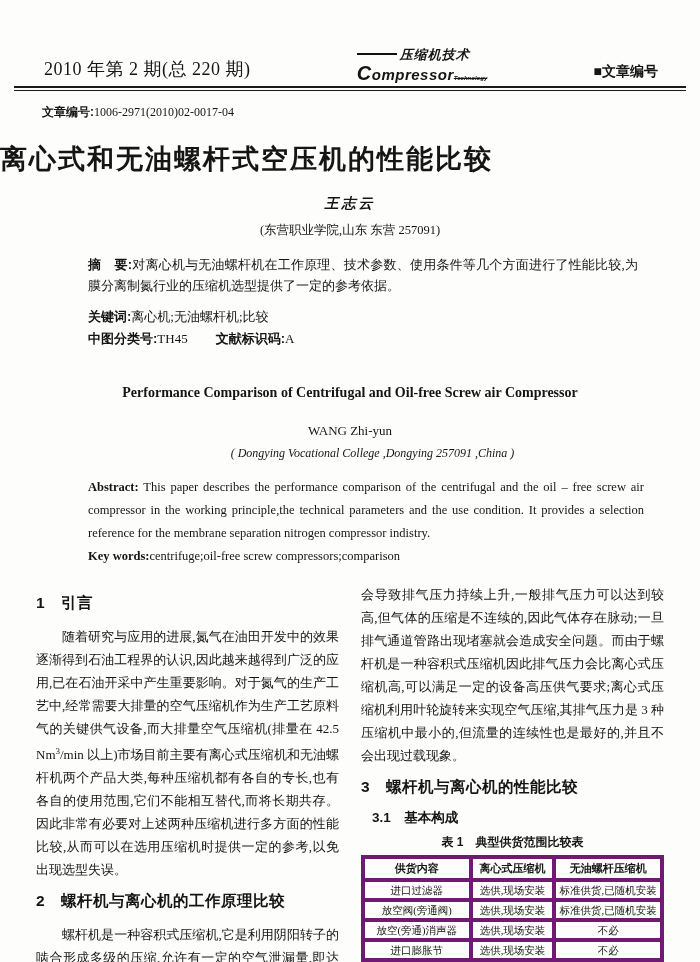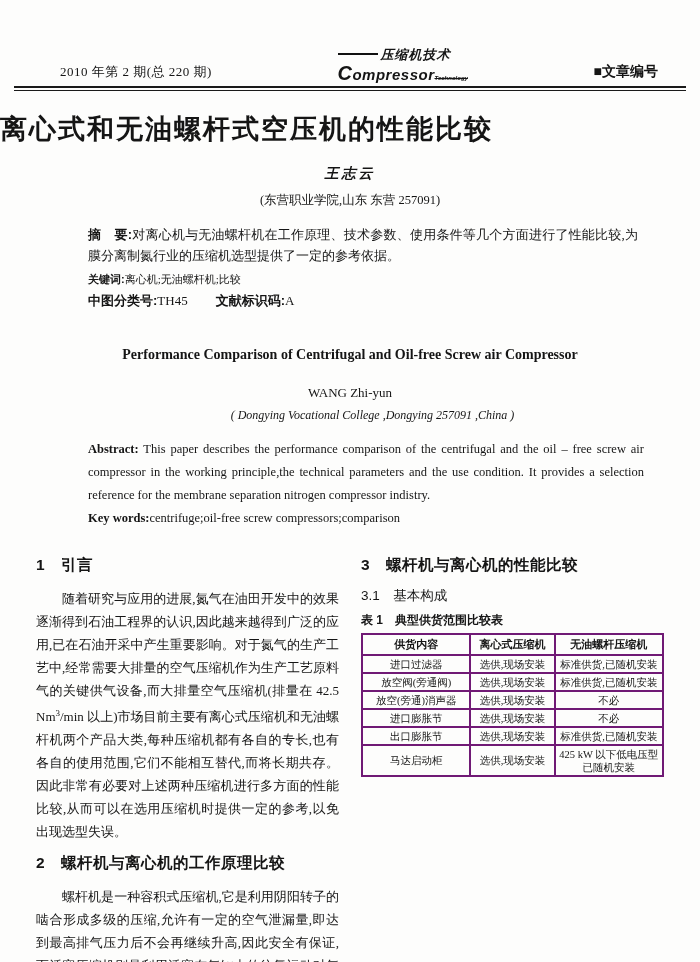--- a/index.html
+++ b/index.html
@@ -8,21 +8,21 @@
   .page {
     width: 700px; height: 962px; margin: 0 auto; background: #fdfdfc;
     color: #151515; position: relative; overflow: hidden;
     box-shadow: 0 0 6px rgba(0,0,0,.35);
   }
   
   .header {
     display: flex; justify-content: space-between; align-items: flex-end;
     padding: 44px 42px 5px 44px;
   }
-  .issue { font-size: 13px; letter-spacing: .5px; margin-left: 16px; }
+  .issue { font-size: 18px; letter-spacing: .5px; }
   .logo { font-family: "Liberation Sans", sans-serif; font-style: italic; line-height: 1; text-align: left; transform: translateY(2px); }
   .logo-cn { font-weight: bold; font-size: 13px; letter-spacing: 1px; display: inline-block; }
   .logo-cn::before {
     content: ""; display: inline-block; width: 40px; height: 0;
     border-top: 2.5px solid #111; margin-right: 3px; vertical-align: 4px;
   }
   .logo-en { font-weight: bold; font-size: 15px; letter-spacing: .5px; margin-top: 1px; }
   .logo-en .big-c { font-size: 20px; }
   .logo-tech { font-size: 6px; letter-spacing: 0; text-decoration: line-through; }
   .section-label { font-family: "Liberation Sans", sans-serif; font-weight: bold; font-size: 14px; }
@@ -31,61 +31,64 @@
   .article-id { margin: 13px 0 0 42px; font-size: 12px; }
   .article-id .lbl { font-weight: bold; font-family: "Liberation Sans", sans-serif; }
   .title-cn {
     font-family: "Liberation Sans", sans-serif;
     font-weight: bold; font-size: 27px; letter-spacing: 2px; margin-top: 20px;
   }
   .author-cn { text-align: center; font-weight: bold; font-style: italic; font-size: 14px; margin-top: 18px; letter-spacing: 3px; }
   .affil-cn { text-align: center; font-size: 12.5px; margin-top: 9px; }
   .abstract-cn { margin: 15px 62px 0 88px; font-size: 13px; line-height: 21px; text-align: justify; }
   .abstract-cn .lbl, .kw .lbl, .clc .lbl { font-weight: bold; font-family: "Liberation Sans", sans-serif; }
-  .kw { margin: 3px 62px 0 88px; font-size: 11px; line-height: 20px; }
+  .kw { margin: 11px 62px 0 88px; font-size: 13px; line-height: 20px; }
   .clc { margin: 2px 62px 0 88px; font-size: 13px; line-height: 20px; }
   .clc .gap { display: inline-block; width: 28px; }
   .title-en { text-align: center; font-weight: bold; font-size: 14px; margin-top: 36px; }
   .author-en { text-align: center; font-size: 13px; margin-top: 22px; }
   .affil-en { text-align: center; font-style: italic; font-size: 12px; margin-top: 7px; padding-left: 45px; }
   .abstract-en { margin: 15px 56px 0 88px; font-size: 12.5px; line-height: 23px; text-align: justify; }
   .abstract-en .lbl { font-weight: bold; }
   
   .columns { display: flex; gap: 22px; margin: 15px 36px 0 36px; }
   .col { width: 303px; }
   .sec-h {
     font-family: "Liberation Sans", sans-serif; font-weight: bold;
     font-size: 15.5px; margin: 10px 0 11px 0; letter-spacing: .5px;
   }
-  .sub-h { font-family: "Liberation Sans", sans-serif; font-weight: normal; font-size: 13.5px; margin: 0 0 7px 0; }
+  .sub-h { font-family: "Liberation Sans", sans-serif; font-weight: bold; font-size: 13.5px; margin: 0 0 7px 11px; }
   .para { font-size: 13px; line-height: 23px; text-align: justify; text-indent: 2em; }
   .para.cont { text-indent: 0; }
   sup { font-size: 9px; }
   
-  .tbl-caption { text-align: left; font-family: "Liberation Sans", sans-serif; font-weight: bold; font-size: 12px; margin: 4px 0 4px 0; }
+  .tbl-caption { text-align: center; font-family: "Liberation Sans", sans-serif; font-weight: bold; font-size: 12px; margin: 4px 0 4px 0; }
   table.t1 { width: 100%; border-collapse: collapse; font-size: 10.5px; table-layout: fixed; }
-  table.t1 th, table.t1 td { border: 2px solid #701a75; text-align: center; padding: 1.5px 1px; line-height: 13px; }
+  table.t1 th, table.t1 td { border: 4px solid #701a75; text-align: center; padding: 1.5px 1px; line-height: 13px; }
   table.t1 th { font-family: "Liberation Sans", sans-serif; font-weight: bold; font-size: 11px; padding: 3px 1px; }
   table.t1 col.c1 { width: 36%; } table.t1 col.c2 { width: 28%; } table.t1 col.c3 { width: 36%; }
 </style>
 </head>
 <body>
 
 <div class="page">
 
   <div class="header">
     <span class="issue">2010 年第 2 期(总 220 期)</span>
     <div class="logo">
       <div><span class="logo-cn">压缩机技术</span></div>
       <div class="logo-en"><span class="big-c">C</span><span>ompressor</span><span class="logo-tech">Technology</span></div>
     </div>
     <span class="section-label">■文章编号</span>
   </div>
   <div class="rule-double"></div>
 
+  <div class="article-id">
+    <span class="lbl">文章编号:</span><span>1006-2971(2010)02-0017-04</span>
+  </div>
   <h1 class="title-cn">离心式和无油螺杆式空压机的性能比较</h1>
   <div class="author-cn">王志云</div>
   <div class="affil-cn">(东营职业学院,山东 东营 257091)</div>
 
   <div class="abstract-cn">
     <span class="lbl">摘　要:</span><span>对离心机与无油螺杆机在工作原理、技术参数、使用条件等几个方面进行了性能比较,为膜分离制氮行业的压缩机选型提供了一定的参考依据。</span>
   </div>
   <div class="kw">
     <span class="lbl">关键词:</span><span>离心机;无油螺杆机;比较</span>
   </div>
@@ -106,20 +109,21 @@
 
     <div class="col">
       <div class="sec-h">1　引言</div>
       <p class="para"><span>随着研究与应用的进展,氮气在油田开发中的效果逐渐得到石油工程界的认识,因此越来越得到广泛的应用,已在石油开采中产生重要影响。对于氮气的生产工艺中,经常需要大排量的空气压缩机作为生产工艺原料气的关键供气设备,而大排量空气压缩机(排量在 42.5 Nm</span><sup>3</sup><span>/min 以上)市场目前主要有离心式压缩机和无油螺杆机两个产品大类,每种压缩机都有各自的专长,也有各自的使用范围,它们不能相互替代,而将长期共存。因此非常有必要对上述两种压缩机进行多方面的性能比较,从而可以在选用压缩机时提供一定的参考,以免出现选型失误。</span></p>
       <div class="sec-h">2　螺杆机与离心机的工作原理比较</div>
       <p class="para">螺杆机是一种容积式压缩机,它是利用阴阳转子的啮合形成多级的压缩,允许有一定的空气泄漏量,即达到最高排气压力后不会再继续升高,因此安全有保证,而活塞压缩机则是利用活塞在气缸内的往复运动对气体进行压缩,一般不允许有泄漏,这样</p>
 
     </div>
 
     <div class="col">
+      <p class="para cont">会导致排气压力持续上升,一般排气压力可以达到较高,但气体的压缩是不连续的,因此气体存在脉动;一旦排气通道管路出现堵塞就会造成安全问题。而由于螺杆机是一种容积式压缩机因此排气压力会比离心式压缩机高,可以满足一定的设备高压供气要求;离心式压缩机利用叶轮旋转来实现空气压缩,其排气压力是 3 种压缩机中最小的,但流量的连续性也是最好的,并且不会出现过载现象。</p>
       <div class="sec-h">3　螺杆机与离心机的性能比较</div>
       <div class="sub-h">3.1　基本构成</div>
       <div class="tbl-caption">表 1　典型供货范围比较表</div>
       <table class="t1">
         <colgroup>
             <col class="c1">
             <col class="c2">
             <col class="c3">
           </colgroup>
         <thead>

